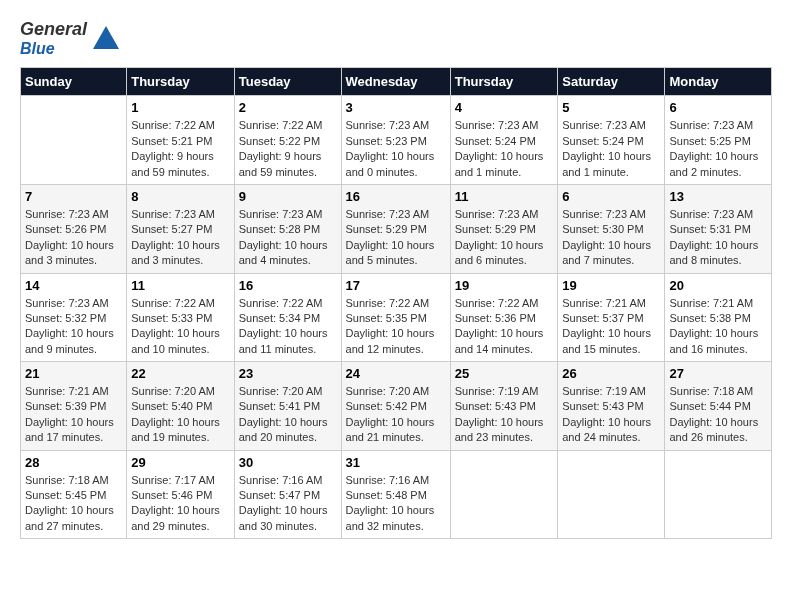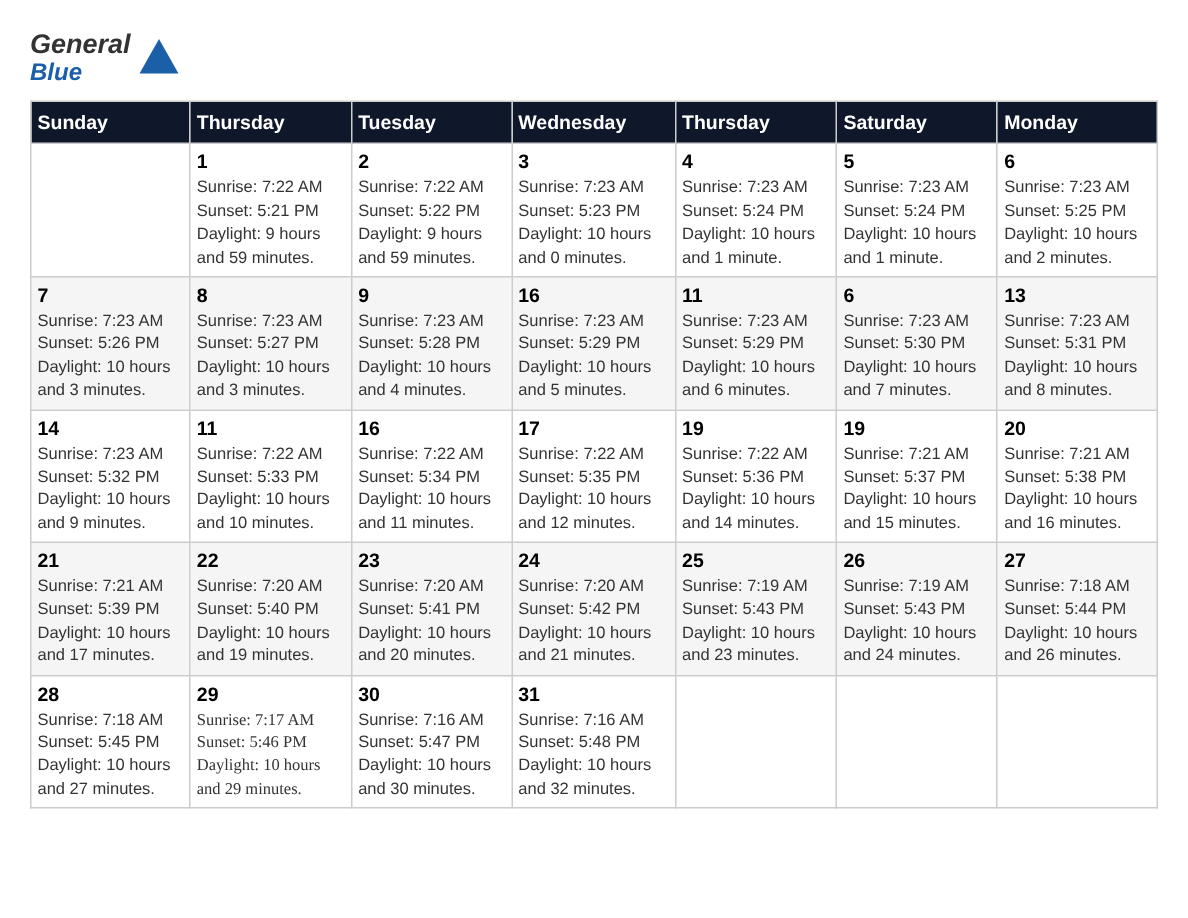--- a/index.html
+++ b/index.html
@@ -328,21 +328,21 @@
       <tr>
         <td>
           <div class="day-number">28</div>
           <div class="day-content" style="white-space: pre-line;">Sunrise: 7:18 AM
 Sunset: 5:45 PM
 Daylight: 10 hours
 and 27 minutes.</div>
         </td>
         <td>
           <div class="day-number">29</div>
-          <div class="day-content" style="white-space: pre-line; font-family: Liberation Serif, serif;">Sunrise: 7:17 AM
+          <div class="day-content" style="white-space: pre-line;">Sunrise: 7:17 AM
 Sunset: 5:46 PM
 Daylight: 10 hours
 and 29 minutes.</div>
         </td>
         <td>
           <div class="day-number">30</div>
           <div class="day-content" style="white-space: pre-line;">Sunrise: 7:16 AM
 Sunset: 5:47 PM
 Daylight: 10 hours
 and 30 minutes.</div>

